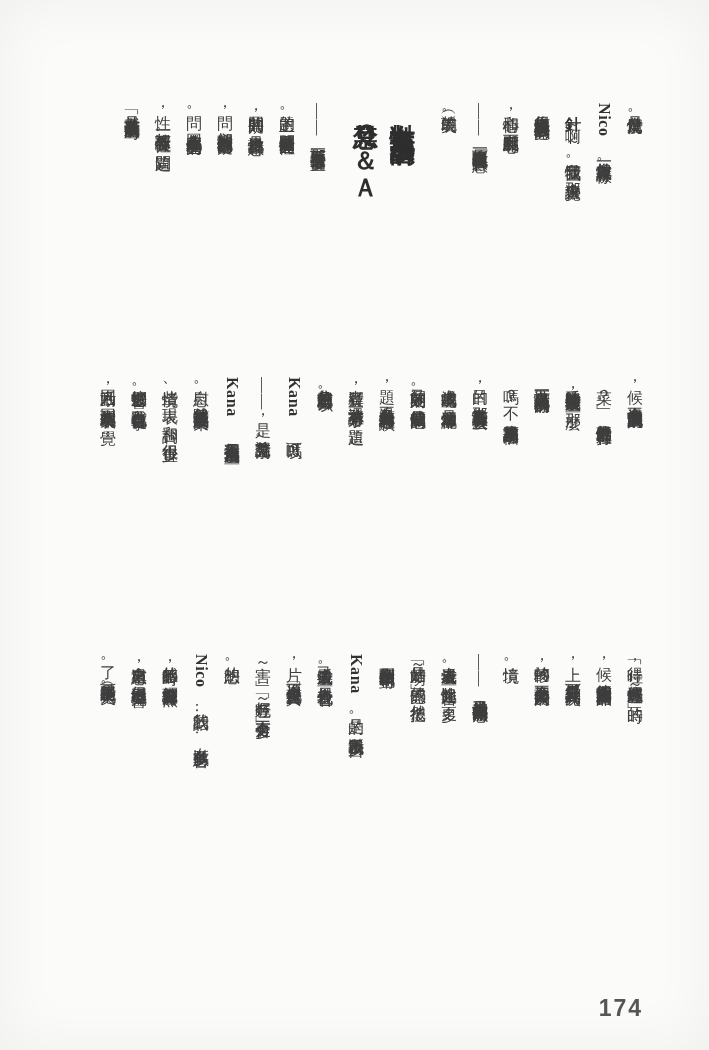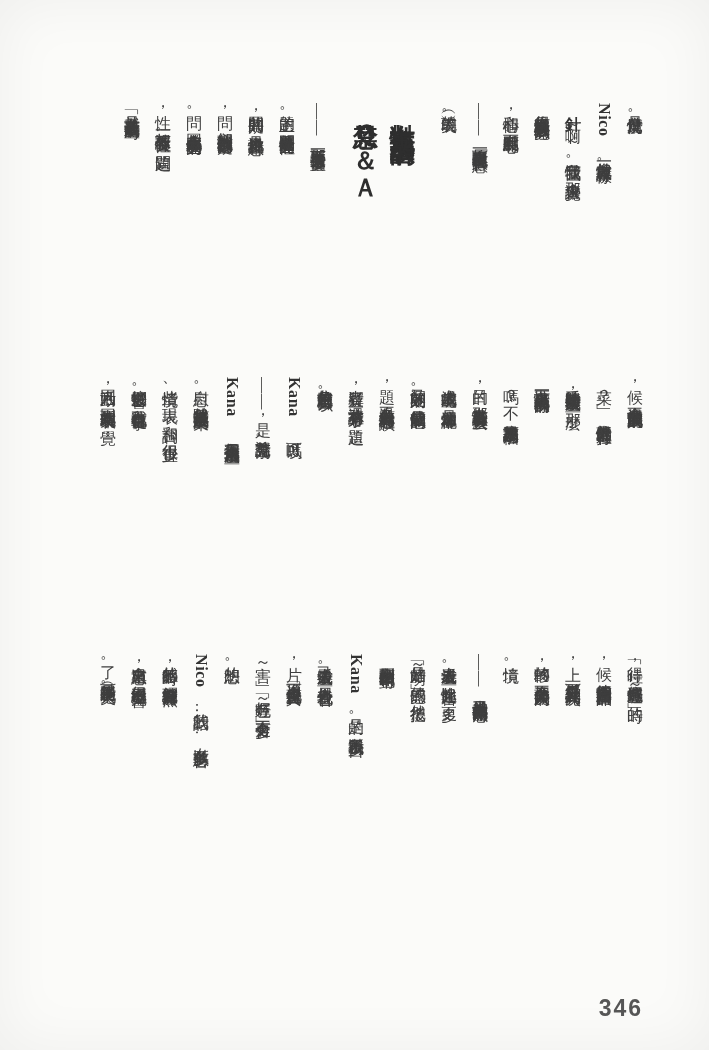--- a/index.html
+++ b/index.html
@@ -107,14 +107,14 @@
       <div class="line speaker"><span class="spk">Kana</span>是的。所以我很少為了自</div>
       <div class="line body">己去看成人漫畫。另外我也會看Ａ</div>
       <div class="line body">片，不過頂多也只會覺得「真厲</div>
       <div class="line body">害～」、「好色喔～」不會有更多</div>
       <div class="line body">的想法。</div>
       <div class="line speaker"><span class="spk">Nico</span>我的話……在以前多愁善</div>
       <div class="line body">感的年齡時，曾經看到渾身發熱而</div>
       <div class="line body">拿來自慰過，但最近已經完全不會</div>
       <div class="line body">了。可能是因為長大了吧（笑）。</div>
     </div>
-  <div class="page-num">346</div>
+  <div class="page-num">174</div>
 </div>
 
 </body></html>

